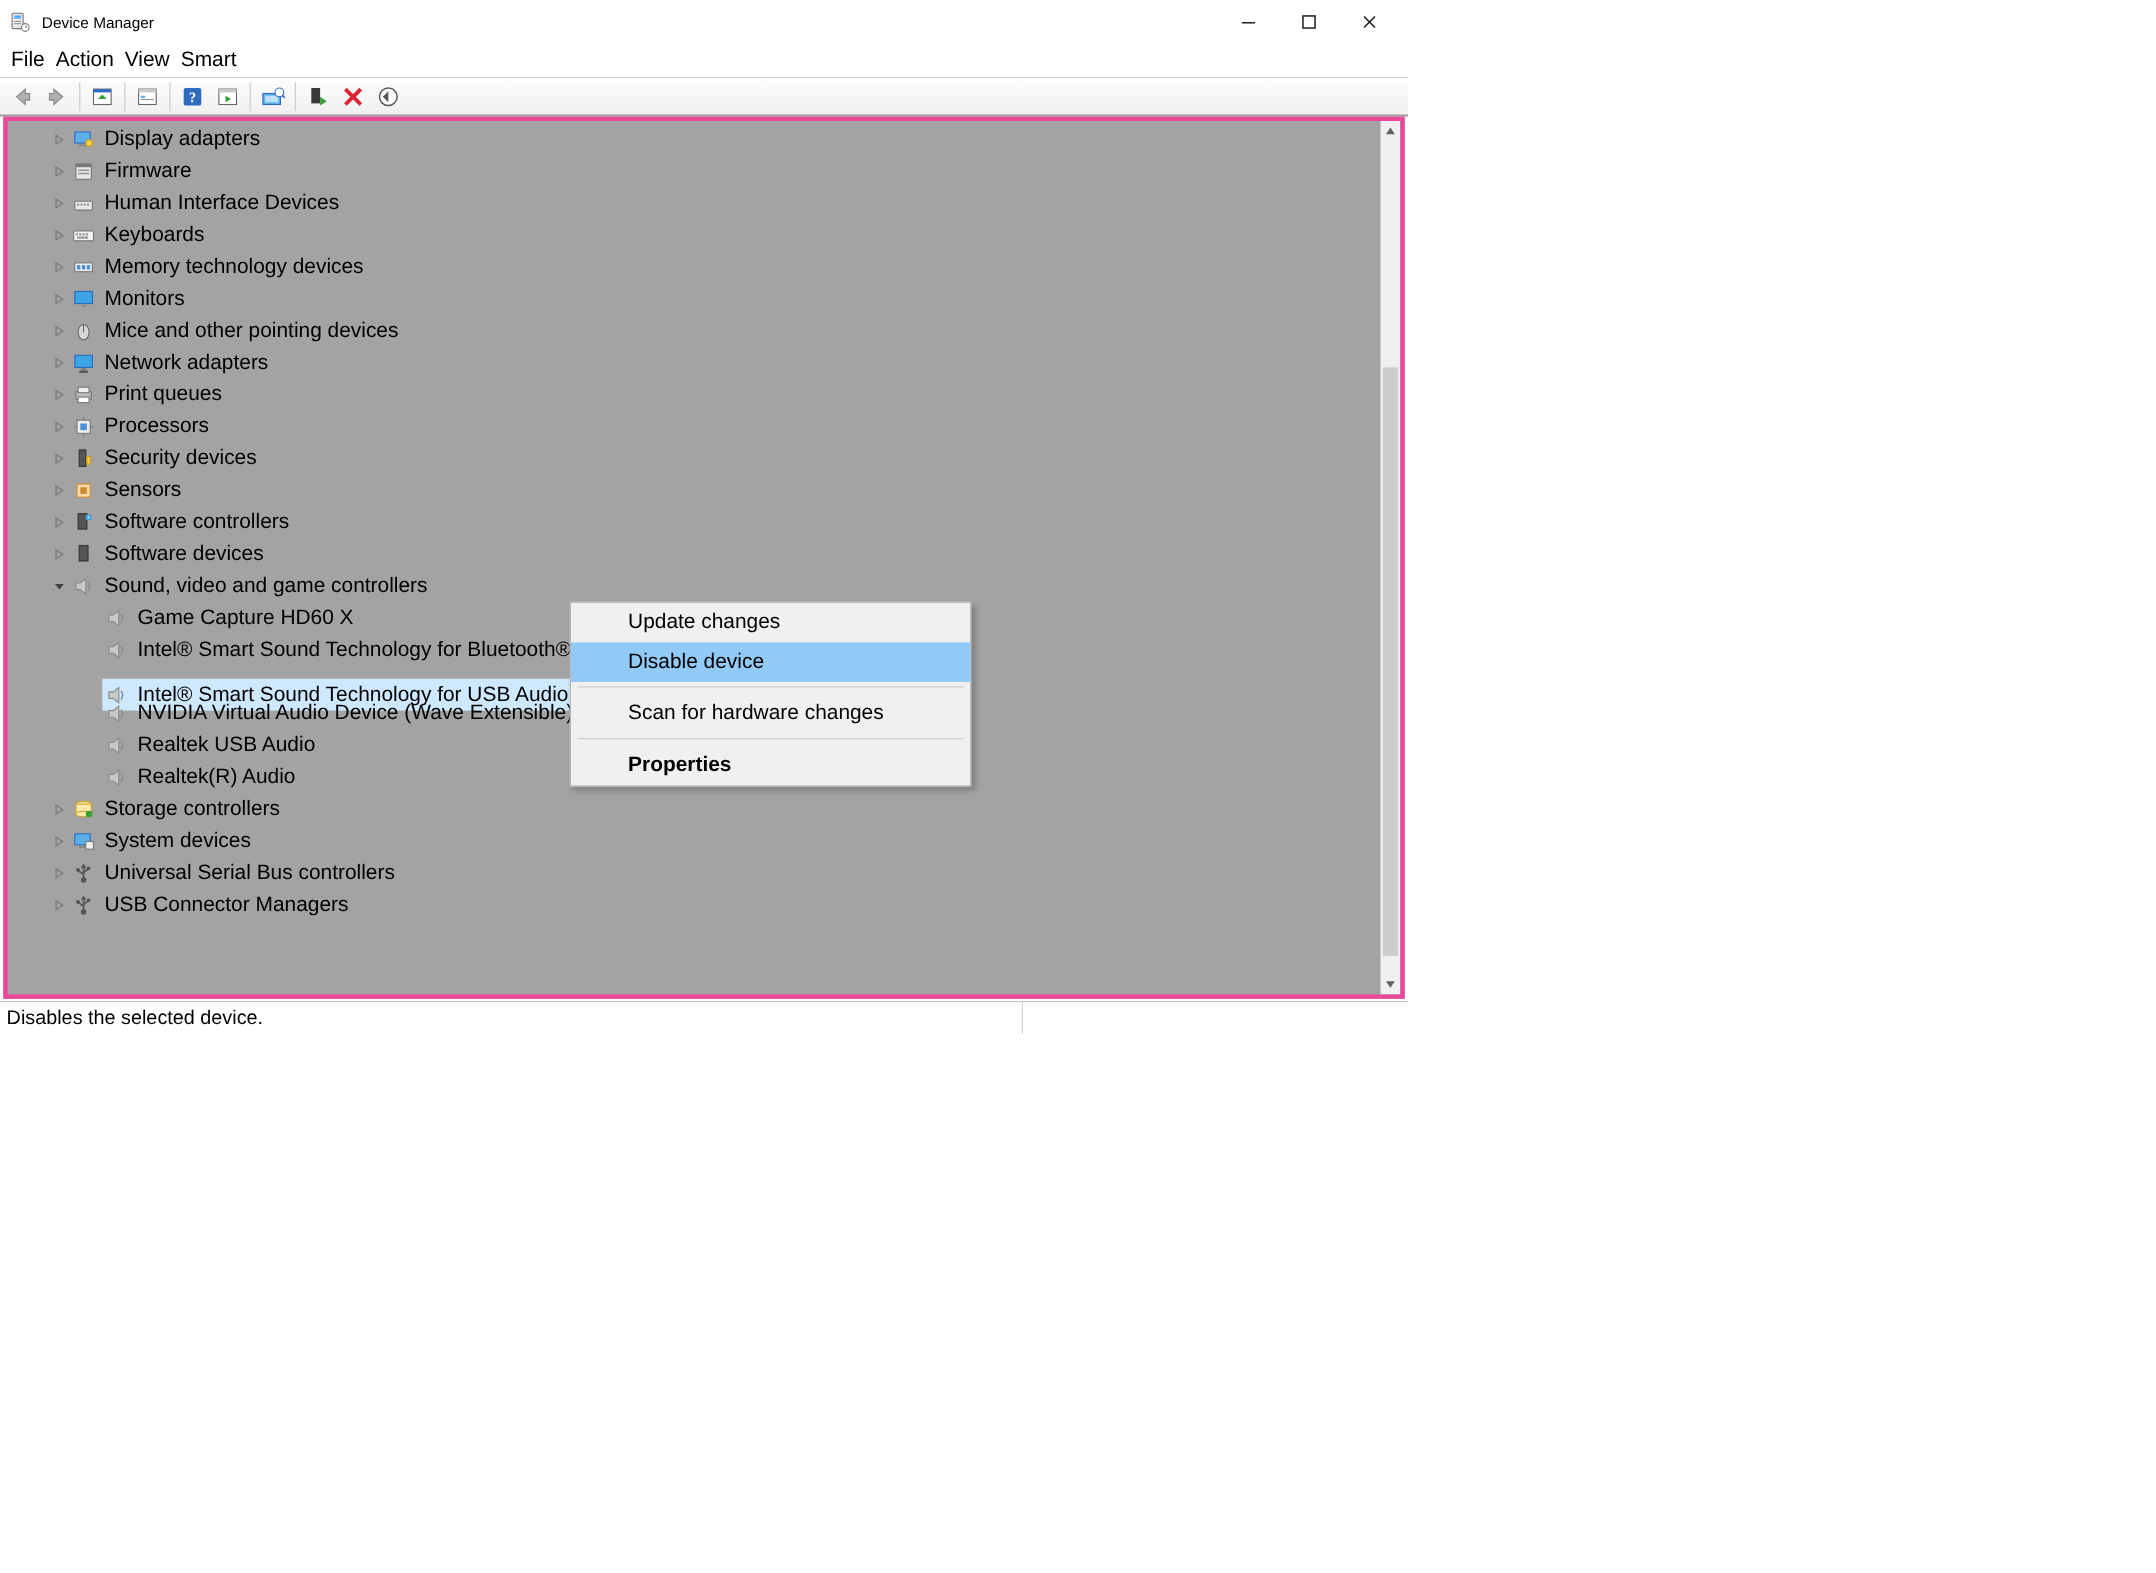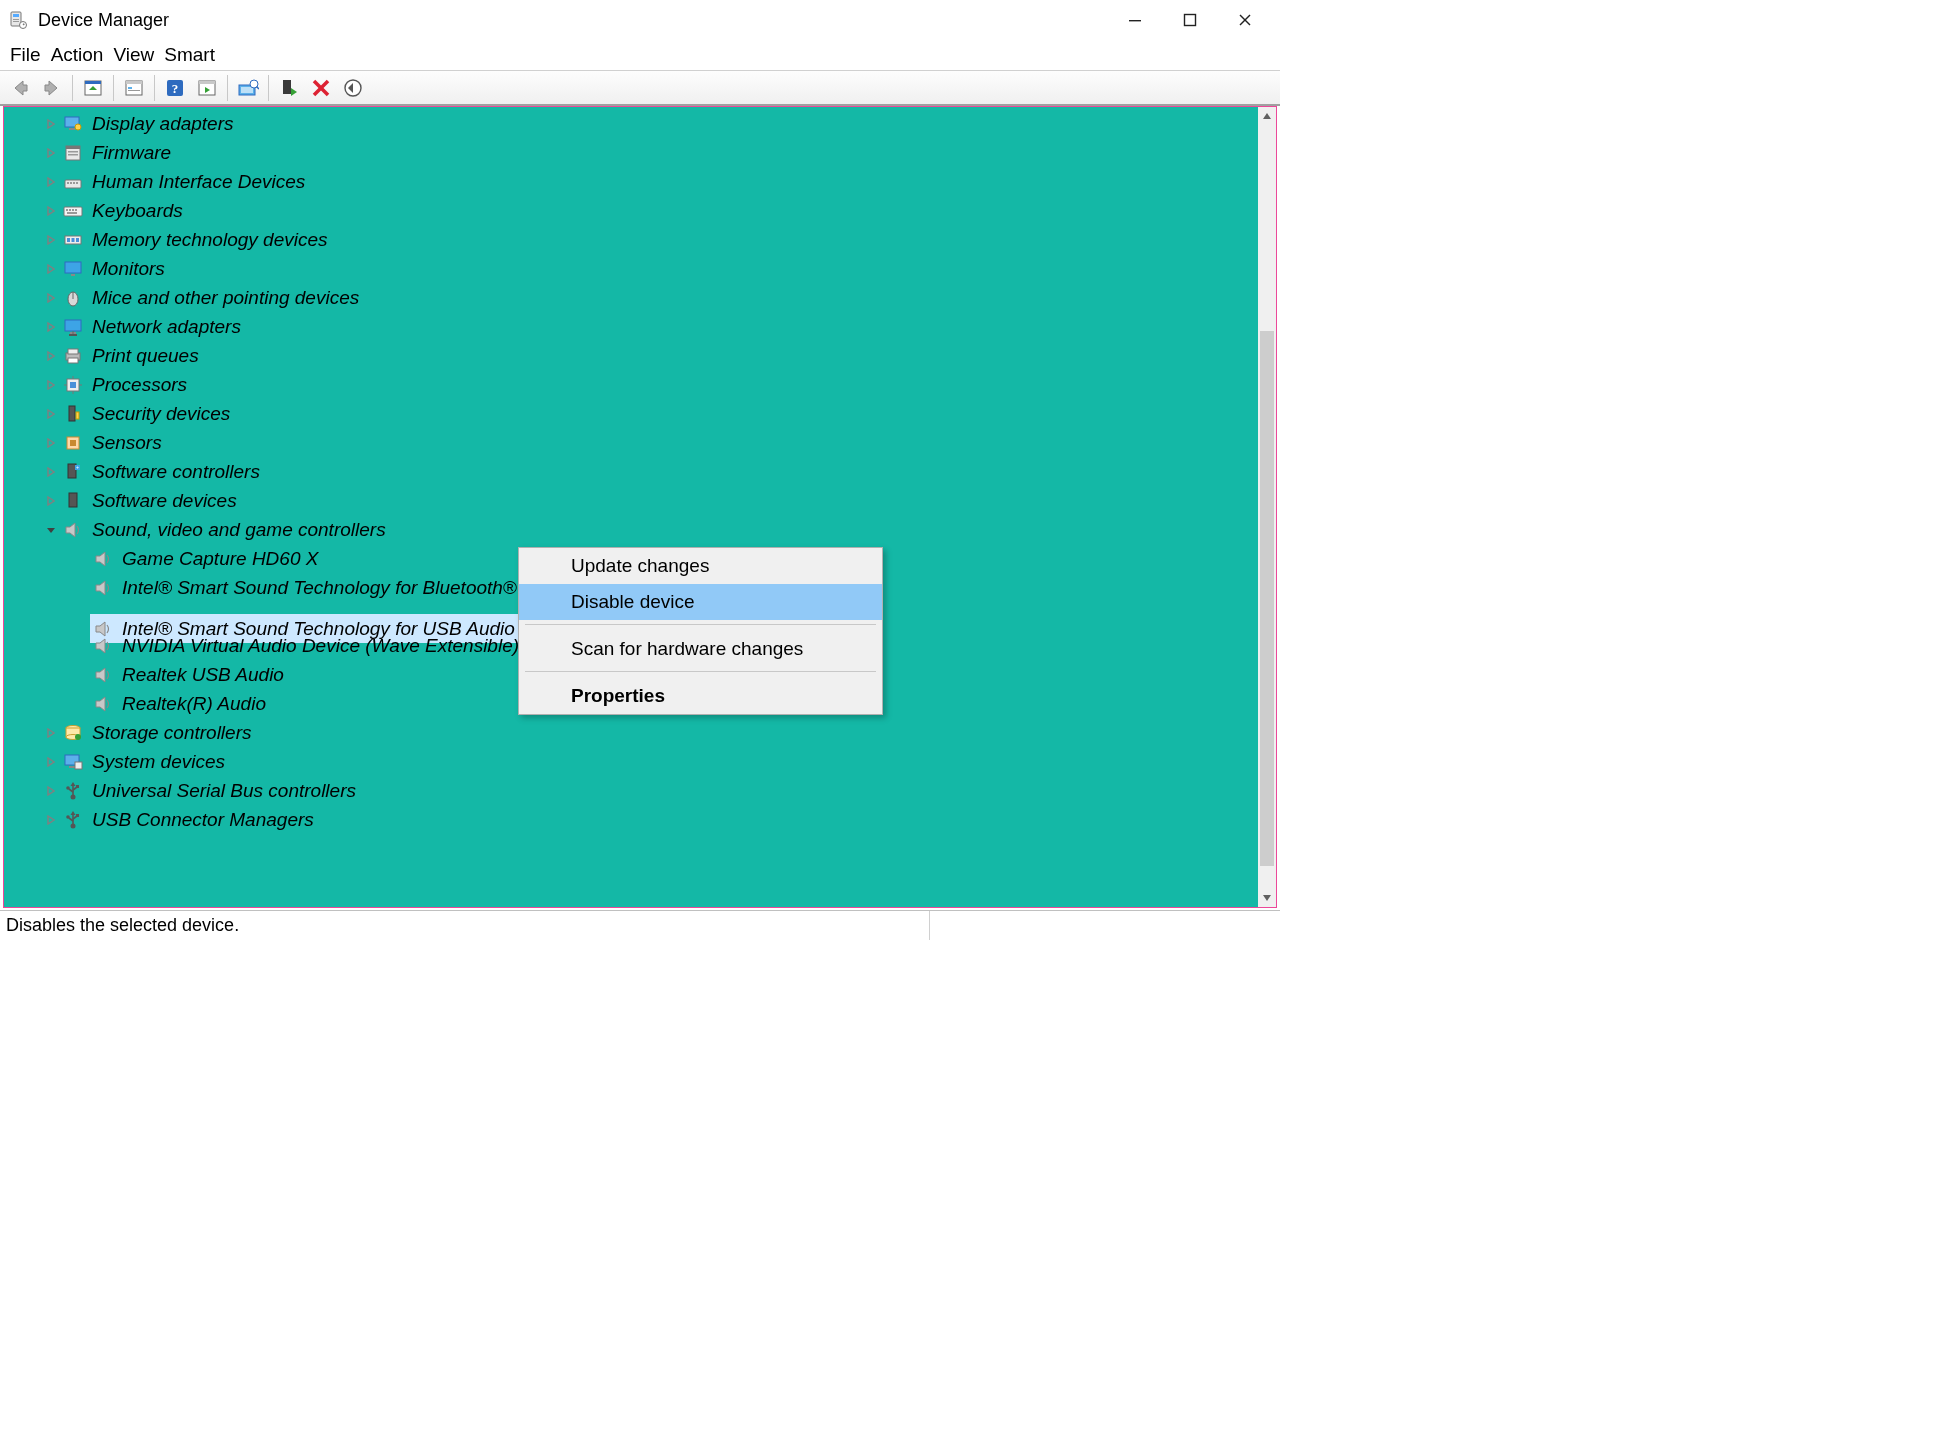--- a/index.html
+++ b/index.html
@@ -14,21 +14,21 @@
     color: #000;
   }
   .title-bar {
     height: 40px;
     display: flex;
     align-items: center;
     padding: 0 8px;
     background: #fff;
   }
   .title-bar .app-icon { width: 20px; height: 20px; margin-right: 8px; display:inline-flex; align-items:center; justify-content:center;}
-  .title-bar .title { font-size: 18px; flex:1; padding-left: 2px;}
+  .title-bar .title { font-size: 14px; flex:1; padding-left: 2px;}
   .win-btn { width: 55px; height: 32px; display:flex; align-items:center; justify-content:center; font-size:16px; color:#222;}
   .menu-bar {
     height: 30px;
     display: flex;
     align-items: center;
     padding: 0 10px;
     gap: 10px;
     font-size: 19px;
   }
   .toolbar {
@@ -45,24 +45,23 @@
     display:flex; align-items:center; justify-content:center;
     margin: 0 2px;
   }
   .tb-sep { width:1px; height:26px; background:#c8c8c8; margin: 0 4px;}
   .tree-area {
     position: absolute;
     top: 106px;
     left: 3px;
     right: 3px;
     bottom: 32px;
-    border: 1px solid #ec4899;
+    border: 4px solid #ec4899;
     overflow: hidden;
-    background:#14b8a6;
-    font-style:italic;
+    background:#a3a3a3;
   }
   .tree { padding-top: 2px; }
   .row {
     height: 29px;
     display: flex;
     align-items: center;
     white-space: nowrap;
   }
   .row .chevron {
     width: 14px;

